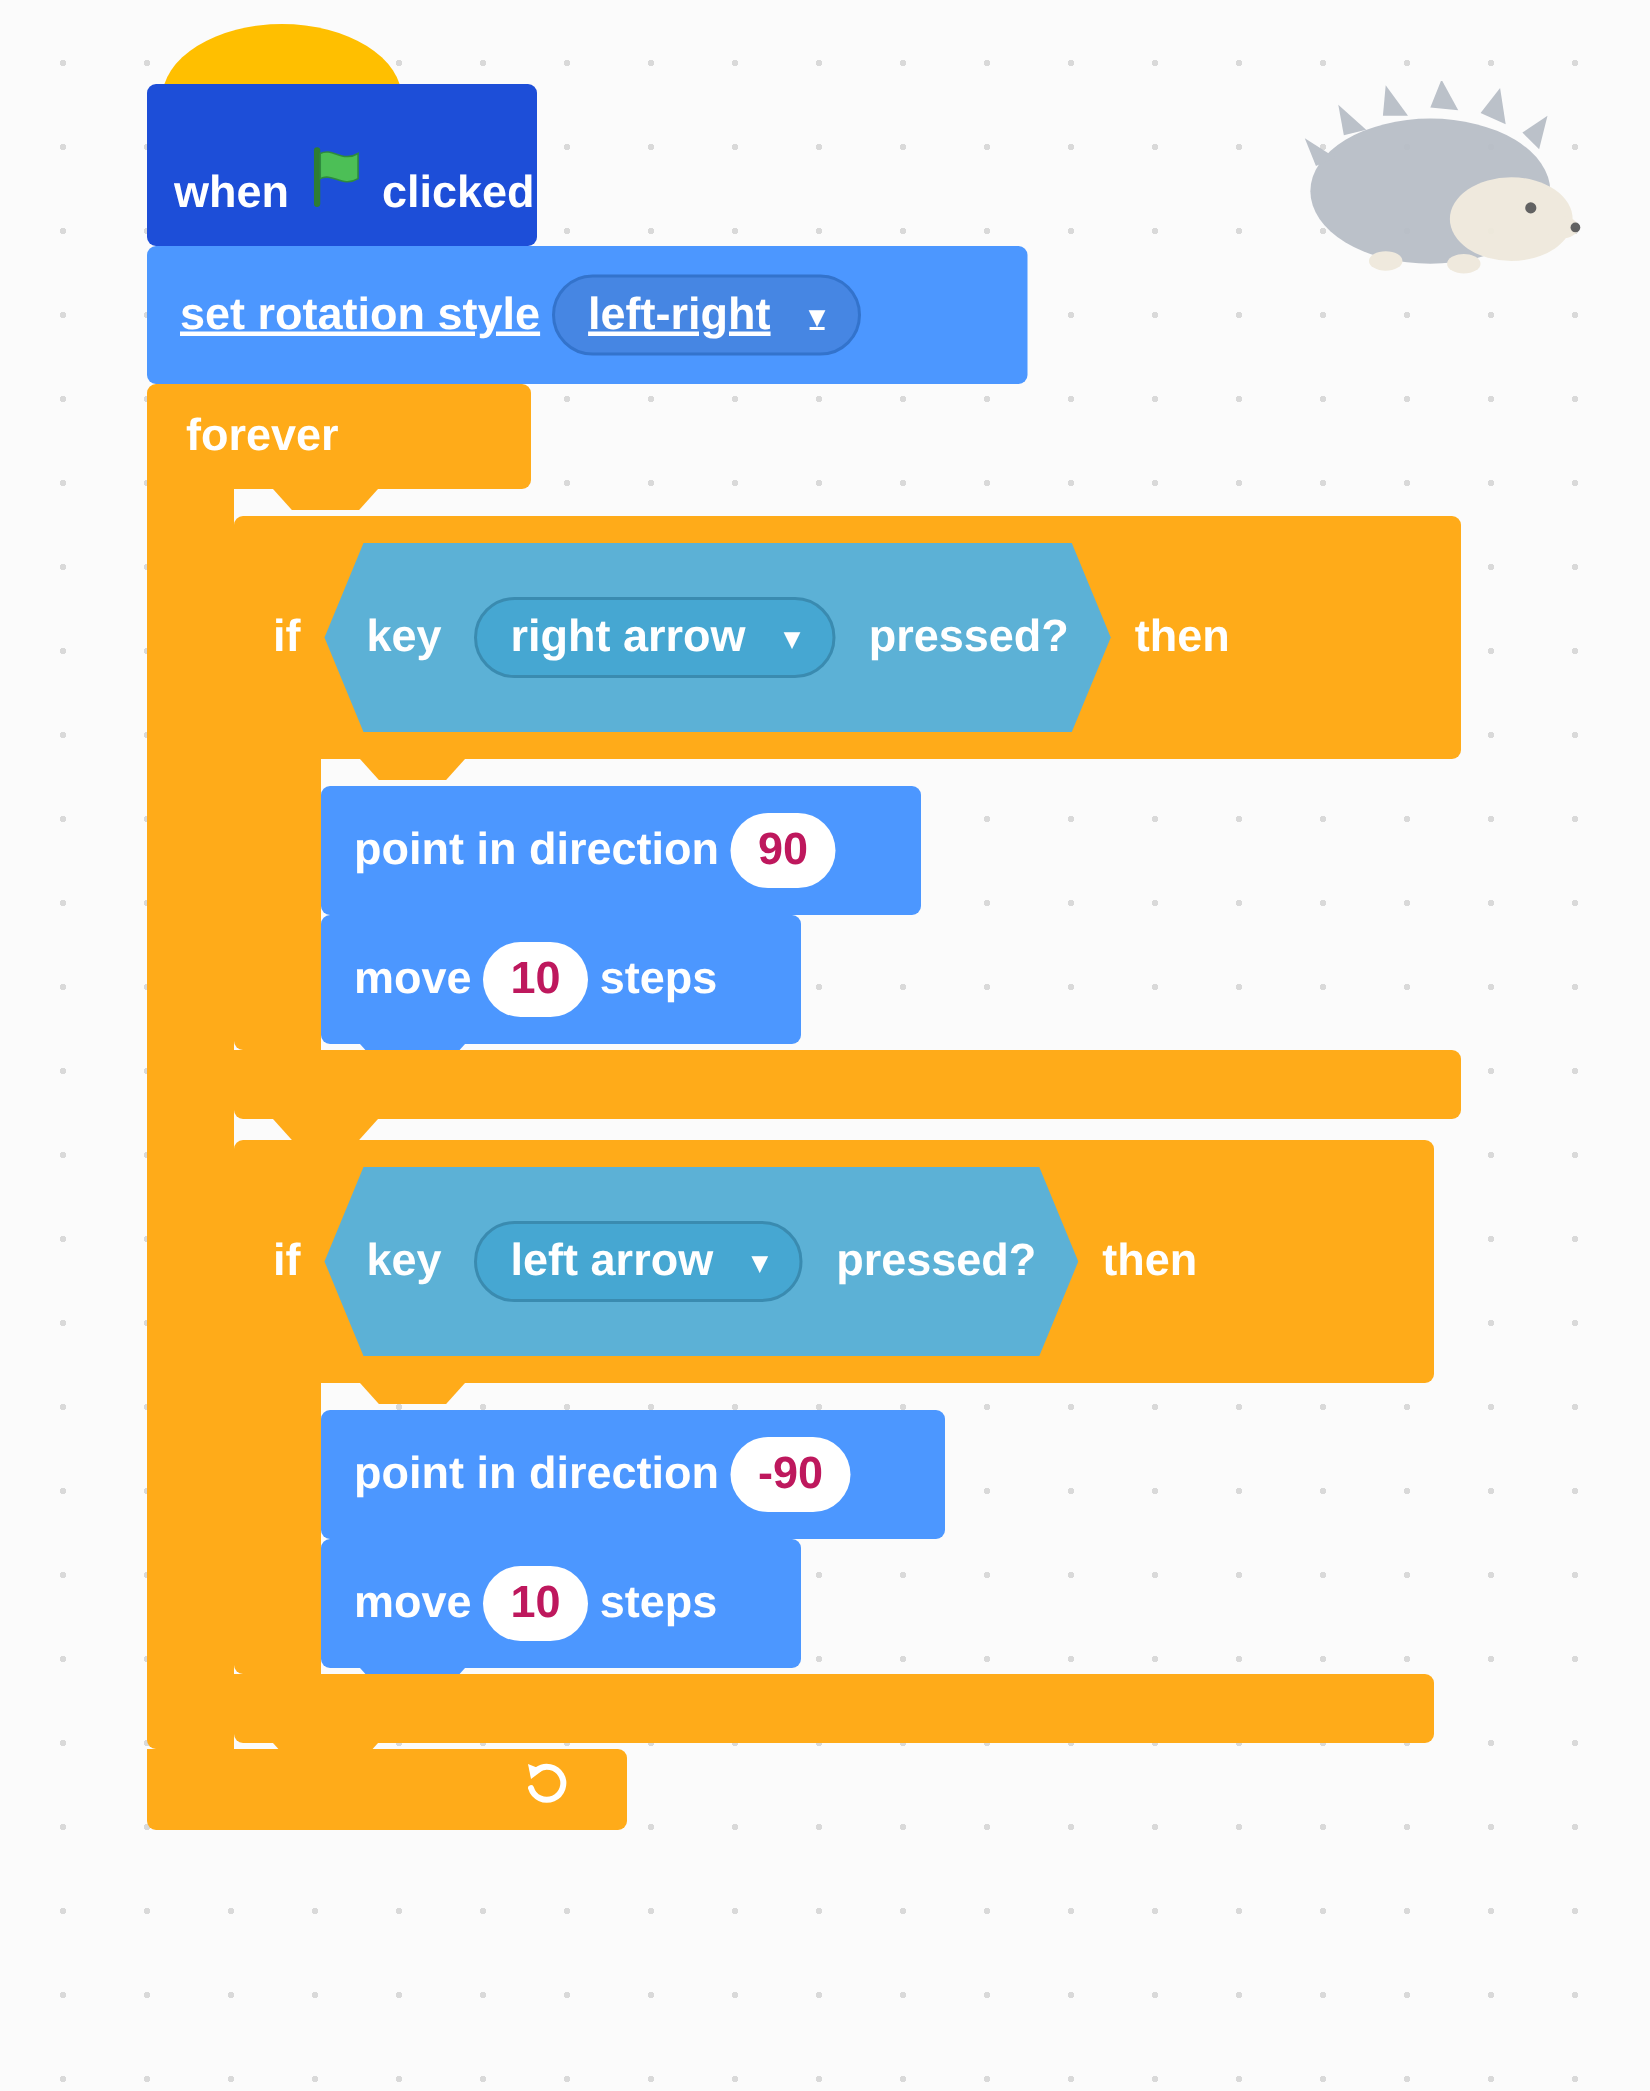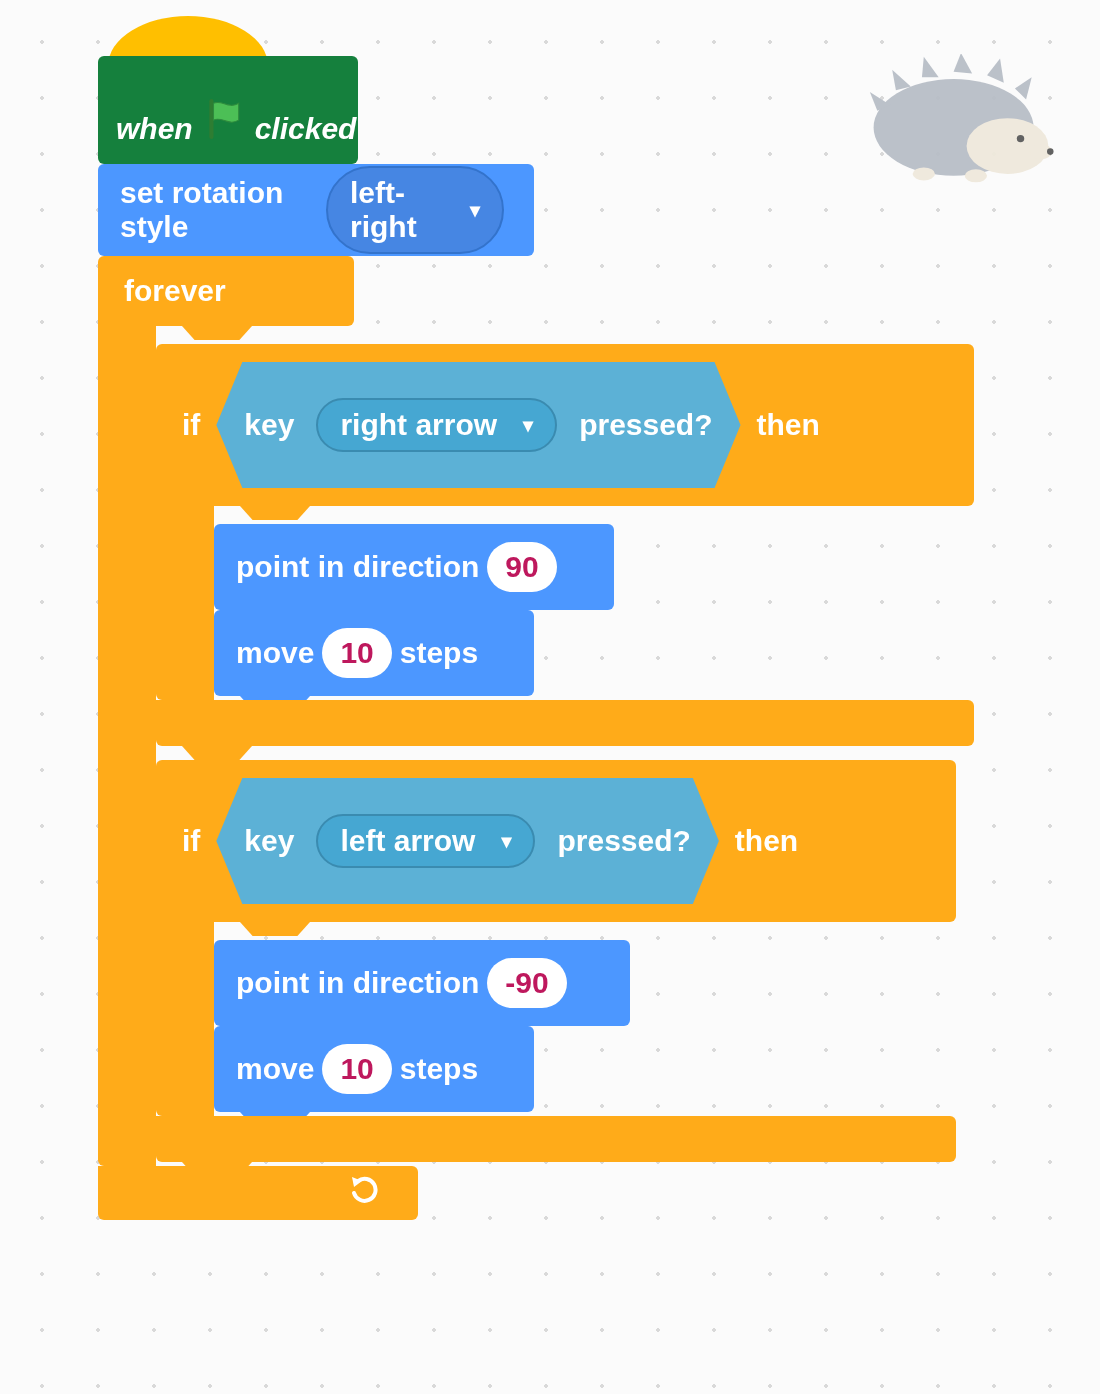--- a/index.html
+++ b/index.html
@@ -23,21 +23,21 @@
   .stage {
     position: absolute;
     left: 98px;
     top: 56px;
     z-index: 2;
     font-weight: 700;
     color: #fff;
     font-size: 30px;
   }
   
-  .events { background: #15803d; font-style: italic; }
+  .events { background: #1d4ed8; }
   .motion { background: #4c97ff; }
   .sensing-hex { background: #5cb1d6; }
   .sensing-pill { background: #46a7d2; border: 2px solid #3a8bb0; }
   .white-pill { background: #fff; color: #be185d; }
   .motion-dd { background: #4686e3; border: 2px solid #3373cc; }
 
   .block {
     display: flex;
     align-items: center;
     padding: 16px 22px;
@@ -196,21 +196,21 @@
     <span>when</span>
     <span class="flag">
       <svg width="42" height="42" viewBox="0 0 40 40">
         <line x1="8" y1="4" x2="8" y2="38" stroke="#2e7d32" stroke-width="4" stroke-linecap="round"></line>
         <path d="M10 6 C 18 2, 24 12, 34 6 L 34 22 C 24 28, 18 18, 10 22 Z" fill="#4cbf56" stroke="#2e8b3d" stroke-width="1"></path>
       </svg>
     </span>
     <span>clicked</span>
   </div>
 
-  <div class="block motion notch-bottom gap-top" style="width:436px; height:92px;">
+  <div class="block motion notch-bottom gap-top" style="width:587px; height:92px;text-decoration:underline;">
     <span>set rotation style</span>
     <span class="pill motion-dd">
       <span>left-right</span>
       <span class="dd-arrow">▾</span>
     </span>
   </div>
 
   <div class="cblock" style="width:830px;">
     <div class="header notch-sub" style="width:256px;">
       <span>forever</span>

